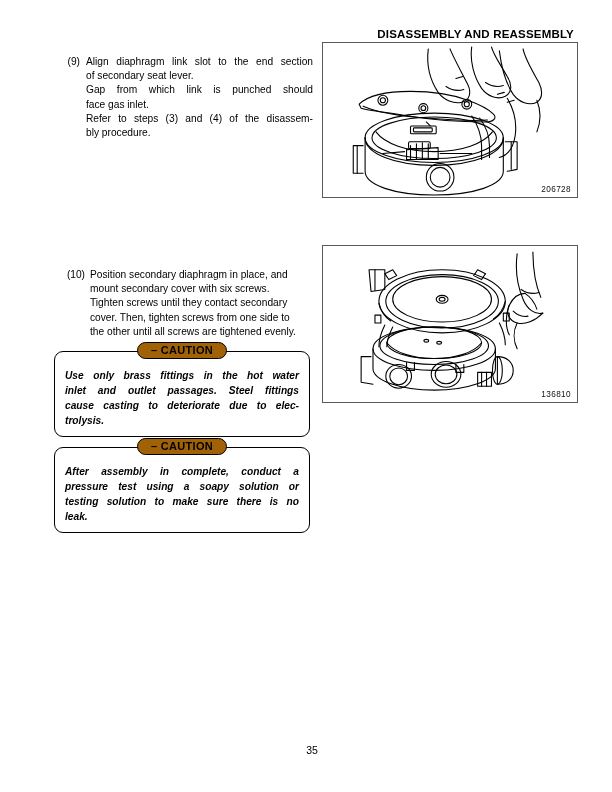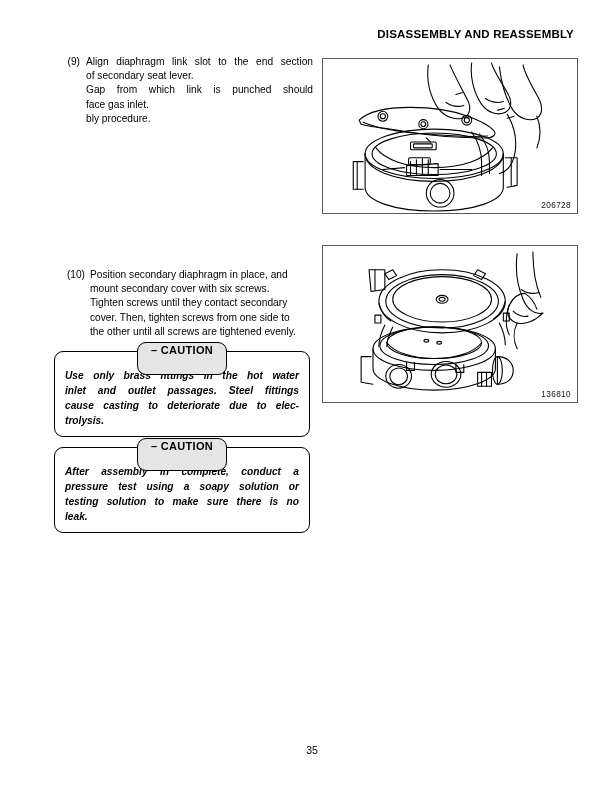--- a/index.html
+++ b/index.html
@@ -61,21 +61,21 @@
   #step10 .step-num { width: 27px; margin-right: 5px; }
 
   
   .figure {
     position: absolute;
     border: 1px solid #5a5a5a;
     background: #ffffff;
     box-sizing: border-box;
     overflow: hidden;
   }
-  #figure-1 { left: 322px; top: 58px;  width: 256px; height: 156px; }
+  #figure-1 { left: 322px; top: 42px;  width: 256px; height: 156px; }
   #figure-2 { left: 322px; top: 245px; width: 256px; height: 158px; }
   .figure svg {
     position: absolute;
     left: 0;
     top: 0;
     width: 100%;
     height: 100%;
   }
   .fig-caption {
     position: absolute;
@@ -97,24 +97,24 @@
     border-radius: 9px;
     background: #ffffff;
   }
   #caution-1 { top: 351px; min-height: 72px; }
   #caution-2 { top: 447px; min-height: 83px; }
   .caution-badge {
     position: absolute;
     top: -10px;
     left: 50%;
     transform: translateX(-50%);
-    background: #e5e5e5;
+    background: #a16207;
     border: 1.6px solid #000000;
     border-radius: 9px;
-    padding: 1px 13px 18px 13px;
+    padding: 1px 13px 2px 13px;
     font-size: 11px;
     font-weight: bold;
     letter-spacing: 0.3px;
     white-space: nowrap;
     z-index: 2;
     text-align: right;
   }
   .caution-text {
     padding: 16px 10px 8px 10px;
     font-size: 10.2px;
@@ -149,20 +149,21 @@
 
   <div class="header">DISASSEMBLY AND REASSEMBLY</div>
 
   <div class="step" id="step9">
     <span class="step-num">(9)</span>
     <span class="step-body">
       <span class="step-line just">Align diaphragm link slot to the end section</span>
       <span class="step-line">of secondary seat lever.</span>
       <span class="step-line just">Gap from which link is punched should</span>
       <span class="step-line">face gas inlet.</span>
+      <span class="step-line just">Refer to steps (3) and (4) of the disassem-</span>
       <span class="step-line">bly procedure.</span>
     </span>
   </div>
 
   <div class="step" id="step10">
     <span class="step-num">(10)</span>
     <span class="step-body">
       <span class="step-line">Position secondary diaphragm in place, and</span>
       <span class="step-line">mount secondary cover with six screws.</span>
       <span class="step-line">Tighten screws until they contact secondary</span>

